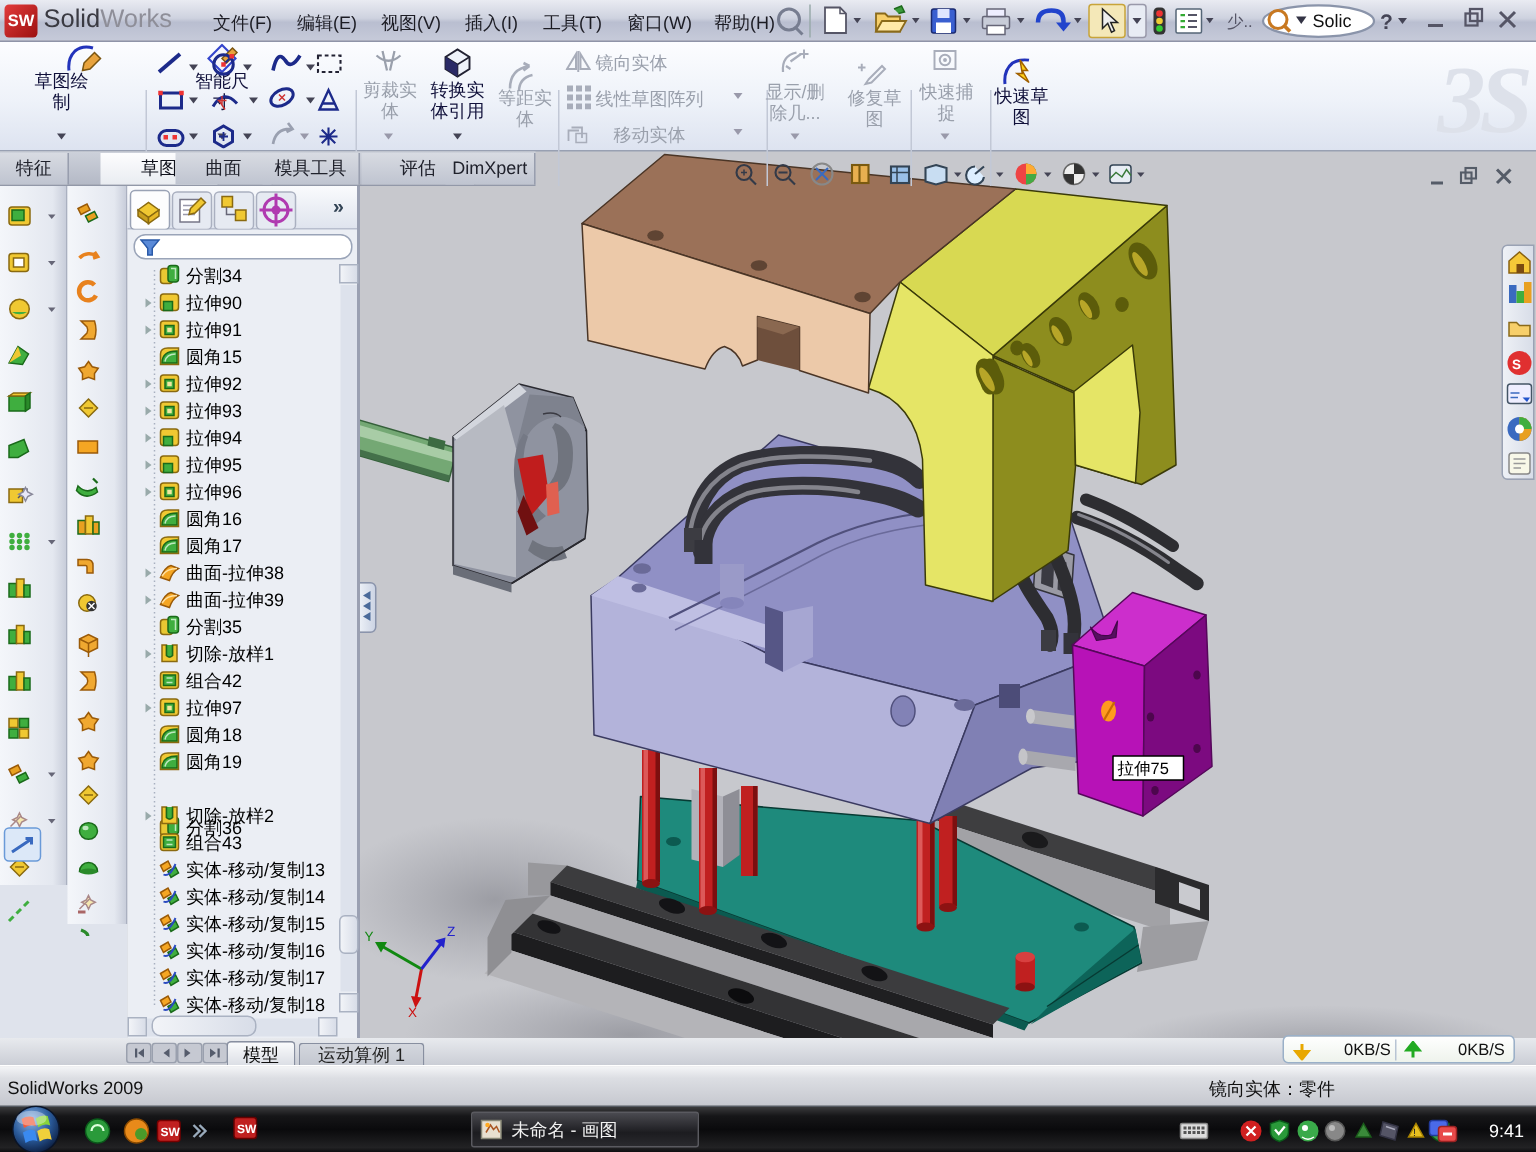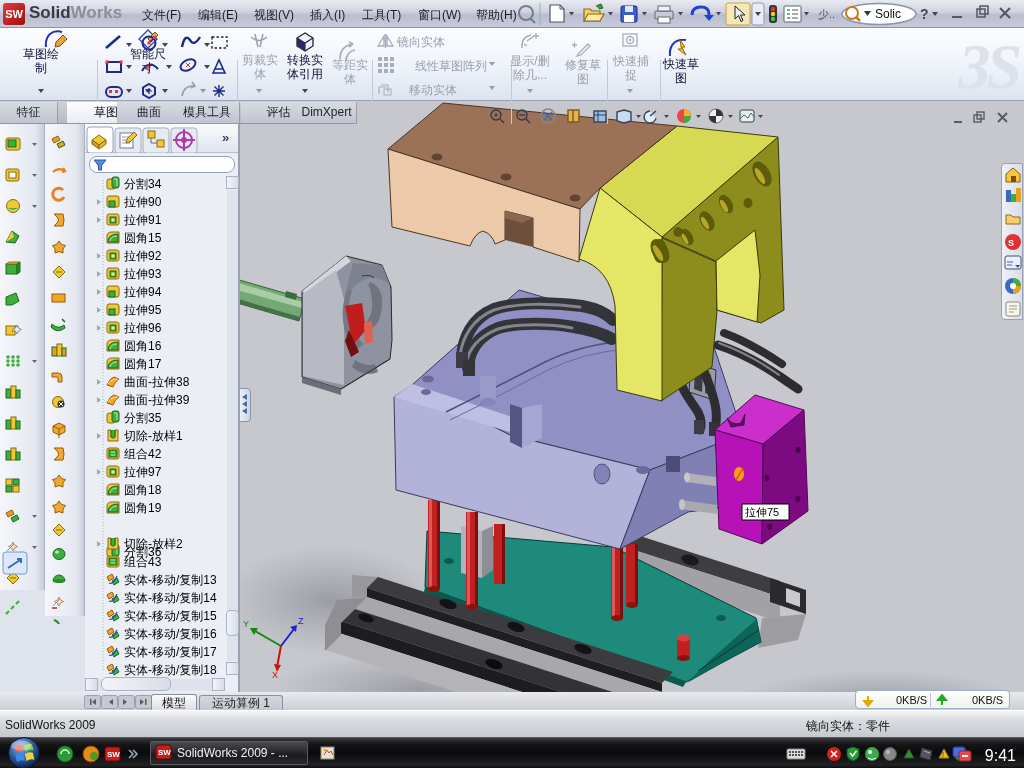--- a/index.html
+++ b/index.html
@@ -1,20 +1,20 @@
 <!DOCTYPE html>
 <html><head><meta charset="utf-8"><style>
 *{margin:0;padding:0;box-sizing:border-box}
 html,body{width:1024px;height:768px;overflow:hidden;font-family:"Liberation Sans",sans-serif}
 #root{position:relative;width:1024px;height:768px;background:#c7c8cd}
 .abs{position:absolute}
 
 #titlebar{left:0;top:0;width:1024px;height:28px;background:linear-gradient(180deg,#e9ebf2 0%,#ced2df 45%,#b9bed0 55%,#c6cad9 100%);border-bottom:1px solid #8f94a8}
 #logo{left:3px;top:3px;width:22px;height:22px;background:linear-gradient(135deg,#e23b3b,#9c1010);border-radius:3px;color:#fff;font-weight:bold;font-size:11px;text-align:center;line-height:22px}
-#swname{left:29px;top:3px;font-size:17px;font-weight:bold;color:#3a3a42;letter-spacing:0px}
+#swname{left:29px;top:3px;font-size:17px;font-weight:normal;color:#3a3a42;letter-spacing:0px}
 #swname span{color:#8e8e98}
 .menu{top:7px;font-size:12px;color:#1c1c24}
 
 #toolbar{left:0;top:28px;width:1024px;height:73px;background:linear-gradient(180deg,#fcfdff 0%,#eef2f9 55%,#dde3f0 100%);border-bottom:1px solid #98a0b2}
 .tlabel{font-size:12px;color:#10103a;text-align:center;line-height:14px}
 .tgray{color:#9aa0ac}
 .dd{width:0;height:0;border-top:4px solid #445;border-left:3px solid transparent;border-right:3px solid transparent}
 .ddg{border-top-color:#99a}
 .vsep{top:32px;width:1px;height:64px;background:#c2c8d6}
 #dswm{right:6px;top:2px;font-size:64px;font-style:italic;font-weight:bold;color:#dde1ea;font-family:"Liberation Serif",serif;letter-spacing:-4px}
@@ -429,21 +429,21 @@
           <rect x="7" y="1" width="4" height="4"></rect>
           <rect x="13" y="1" width="4" height="4"></rect>
           <rect x="1" y="7" width="4" height="4"></rect>
           <rect x="7" y="7" width="4" height="4"></rect>
           <rect x="13" y="7" width="4" height="4"></rect>
           <rect x="1" y="13" width="4" height="4"></rect>
           <rect x="7" y="13" width="4" height="4"></rect>
           <rect x="13" y="13" width="4" height="4"></rect>
         </g>
       </svg>
-    <div class="abs tlabel tgray" style="left:397px;top:31px;width:90px;text-align:right">线性草图阵列</div>
+    <div class="abs tlabel tgray" style="left:397px;top:31px;width:90px;text-align:left">线性草图阵列</div>
     <svg class="abs" style="left:377px;top:53px" width="17" height="16" viewBox="0 0 17 16">
         <path d="M2,13 L2,6 L9,6 M4,4 L11,4 L11,11" stroke="#a8adba" stroke-width="1.2" fill="none"></path>
         <rect x="7" y="8" width="7" height="6" fill="none" stroke="#a8adba"></rect>
       </svg>
     <div class="abs tlabel tgray" style="left:397px;top:55px;width:60px;text-align:right">移动实体</div>
     <div class="abs dd ddg" style="left:489px;top:34px"></div>
     <div class="abs dd ddg" style="left:489px;top:58px"></div>
     <div class="abs vsep" style="left:511px"></div>
 
     <svg class="abs" style="left:520px;top:4px" width="22" height="20" viewBox="0 0 22 20">
@@ -469,21 +469,21 @@
     <div class="abs vsep" style="left:660px"></div>
 
     <svg class="abs" style="left:668px;top:11px" width="24" height="20" viewBox="0 0 24 20">
       <path d="M2,17 Q1,8 7,3 Q12,0 18,1" fill="none" stroke="#2233bb" stroke-width="2"></path>
       <path d="M12,1 l5,7 -3.5,0 4.5,8 -8,-6 3.5,0 z" fill="#ffd11a" stroke="#a06000" stroke-width="1"></path>
     </svg>
     <div class="abs tlabel" style="left:658px;top:29px;width:46px">快速草<br>图</div>
   </div>
 
   <div id="tabbar" class="abs">
-    <div class="abs tab" style="left:0;width:58px">特征</div>
+    <div class="abs tab" style="left:0;width:46px">特征</div>
     <div class="abs tab tabactive" style="left:67px;width:79px">草图</div>
     <div class="abs tab" style="left:117px;width:65px">曲面</div>
     <div class="abs tab" style="left:175px;width:65px">模具工具</div>
     <div class="abs tab" style="left:241px;width:76px">评估</div>
     <div class="abs tab" style="left:297px;width:60px">DimXpert</div>
   </div>
   <div class="abs" style="left:238px;top:388px;width:13px;height:34px;background:linear-gradient(90deg,#eef2f8,#ccd4e4);border:1px solid #8a94ac;border-radius:0 4px 4px 0"></div>
   <svg class="abs" style="left:240px;top:392px" width="9" height="26" viewBox="0 0 9 26">
       <g fill="#4a6a9a">
         <path d="M7,2 l-5,3 5,3 z"></path>
@@ -870,21 +870,21 @@
     <path d="M3,14 L12,5 L19,8 L17,15 L8,18 Z" fill="#f5c838" stroke="#a87a10" stroke-width="1.2" transform="rotate(-15 11 11)"></path>
     <path d="M6,13 l8,-6" stroke="#a87a10"></path>
   </svg>
 
   <div id="statusbar" class="abs">
     <div class="abs" style="left:5px;top:7px">SolidWorks 2009</div>
     <div class="abs" style="left:806px;top:7px">镜向实体：零件</div>
   </div>
 
   <div id="taskbar" class="abs">
-    <div class="abs taskbtn" style="left:150px;width:158px">SolidWorks 2009 - ...</div>
+    <div class="abs taskbtn" style="left:314px;width:152px">未命名 - 画图</div>
     <svg class="abs" style="left:5px;top:-1px" width="38" height="33" viewBox="0 0 38 33">
       <defs>
           <radialGradient id="orbg" cx="40%" cy="30%" r="75%">
             <stop offset="0%" stop-color="#8ab4e8"></stop>
             <stop offset="55%" stop-color="#2a5a9a"></stop>
             <stop offset="100%" stop-color="#0a1a3a"></stop>
           </radialGradient>
         </defs>
       <circle cx="19" cy="16" r="15.5" fill="url(#orbg)" stroke="#0a1428"></circle>
       <path d="M11,15 q4,-3 8,-1.2 l-1.7,-6 q-4,-1.2 -8,1.2 z" fill="#f05a3a"></path>
@@ -941,15 +941,15 @@
         <path d="M98,6 l6,2" stroke="#aab"></path>
       <path d="M113,13 l5,-9 5,9 z" fill="#e8c020" stroke="#a88200"></path>
         <text x="116" y="12" font-size="7" fill="#222">!</text>
       <path d="M134,2 l6,2 0,6 q0,4 -6,6 q-6,-2 -6,-6 l0,-6 z" fill="#3a9a4a" stroke="#0a5a1a"></path>
     </svg>
     <svg class="abs" style="left:952px;top:8px" width="20" height="16" viewBox="0 0 20 16">
         <rect x="1" y="1" width="12" height="10" rx="2" fill="#4a6ae8" stroke="#223a9a"></rect>
         <rect x="7" y="5" width="12" height="10" rx="2" fill="#e84a4a" stroke="#9a2222"></rect>
         <path d="M10,10 l6,0" stroke="#fff" stroke-width="2"></path>
       </svg>
-    <div class="abs" style="right:8px;top:9px;color:#fff;font-size:16px">9:41</div>
+    <div class="abs" style="right:8px;top:9px;color:#fff;font-size:12px">9:41</div>
   </div>
 </div>
 
 </body></html>

